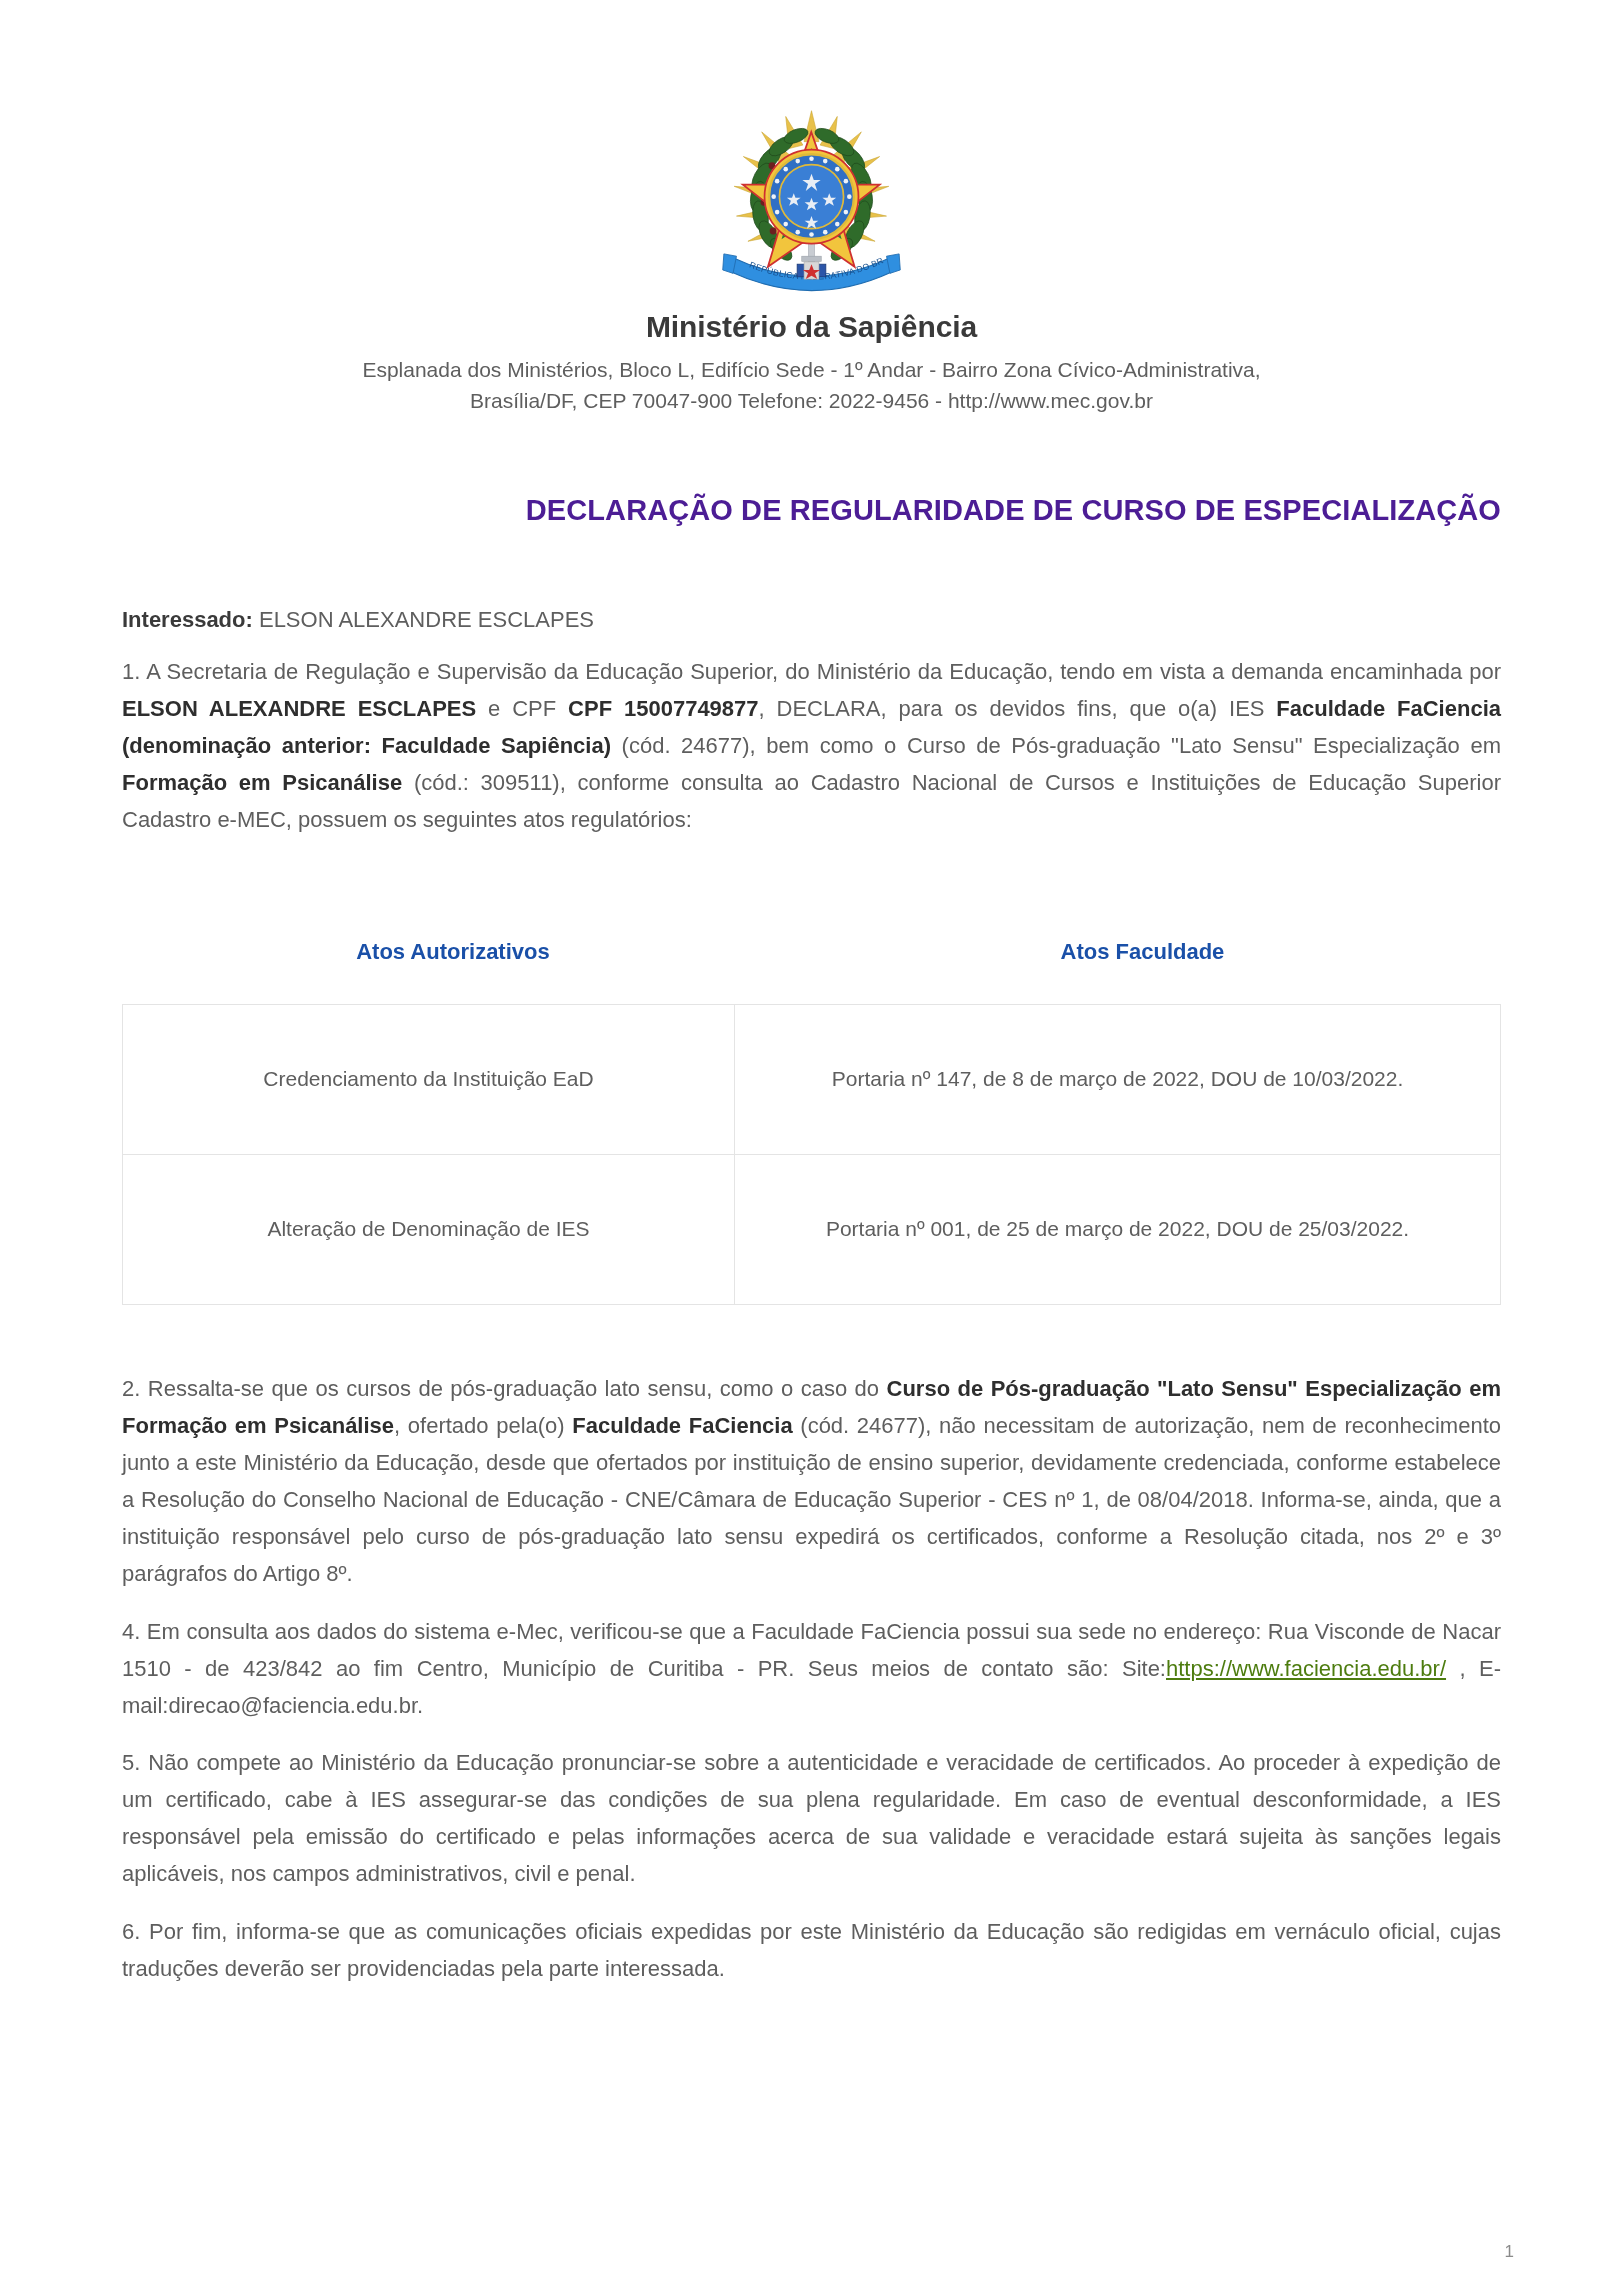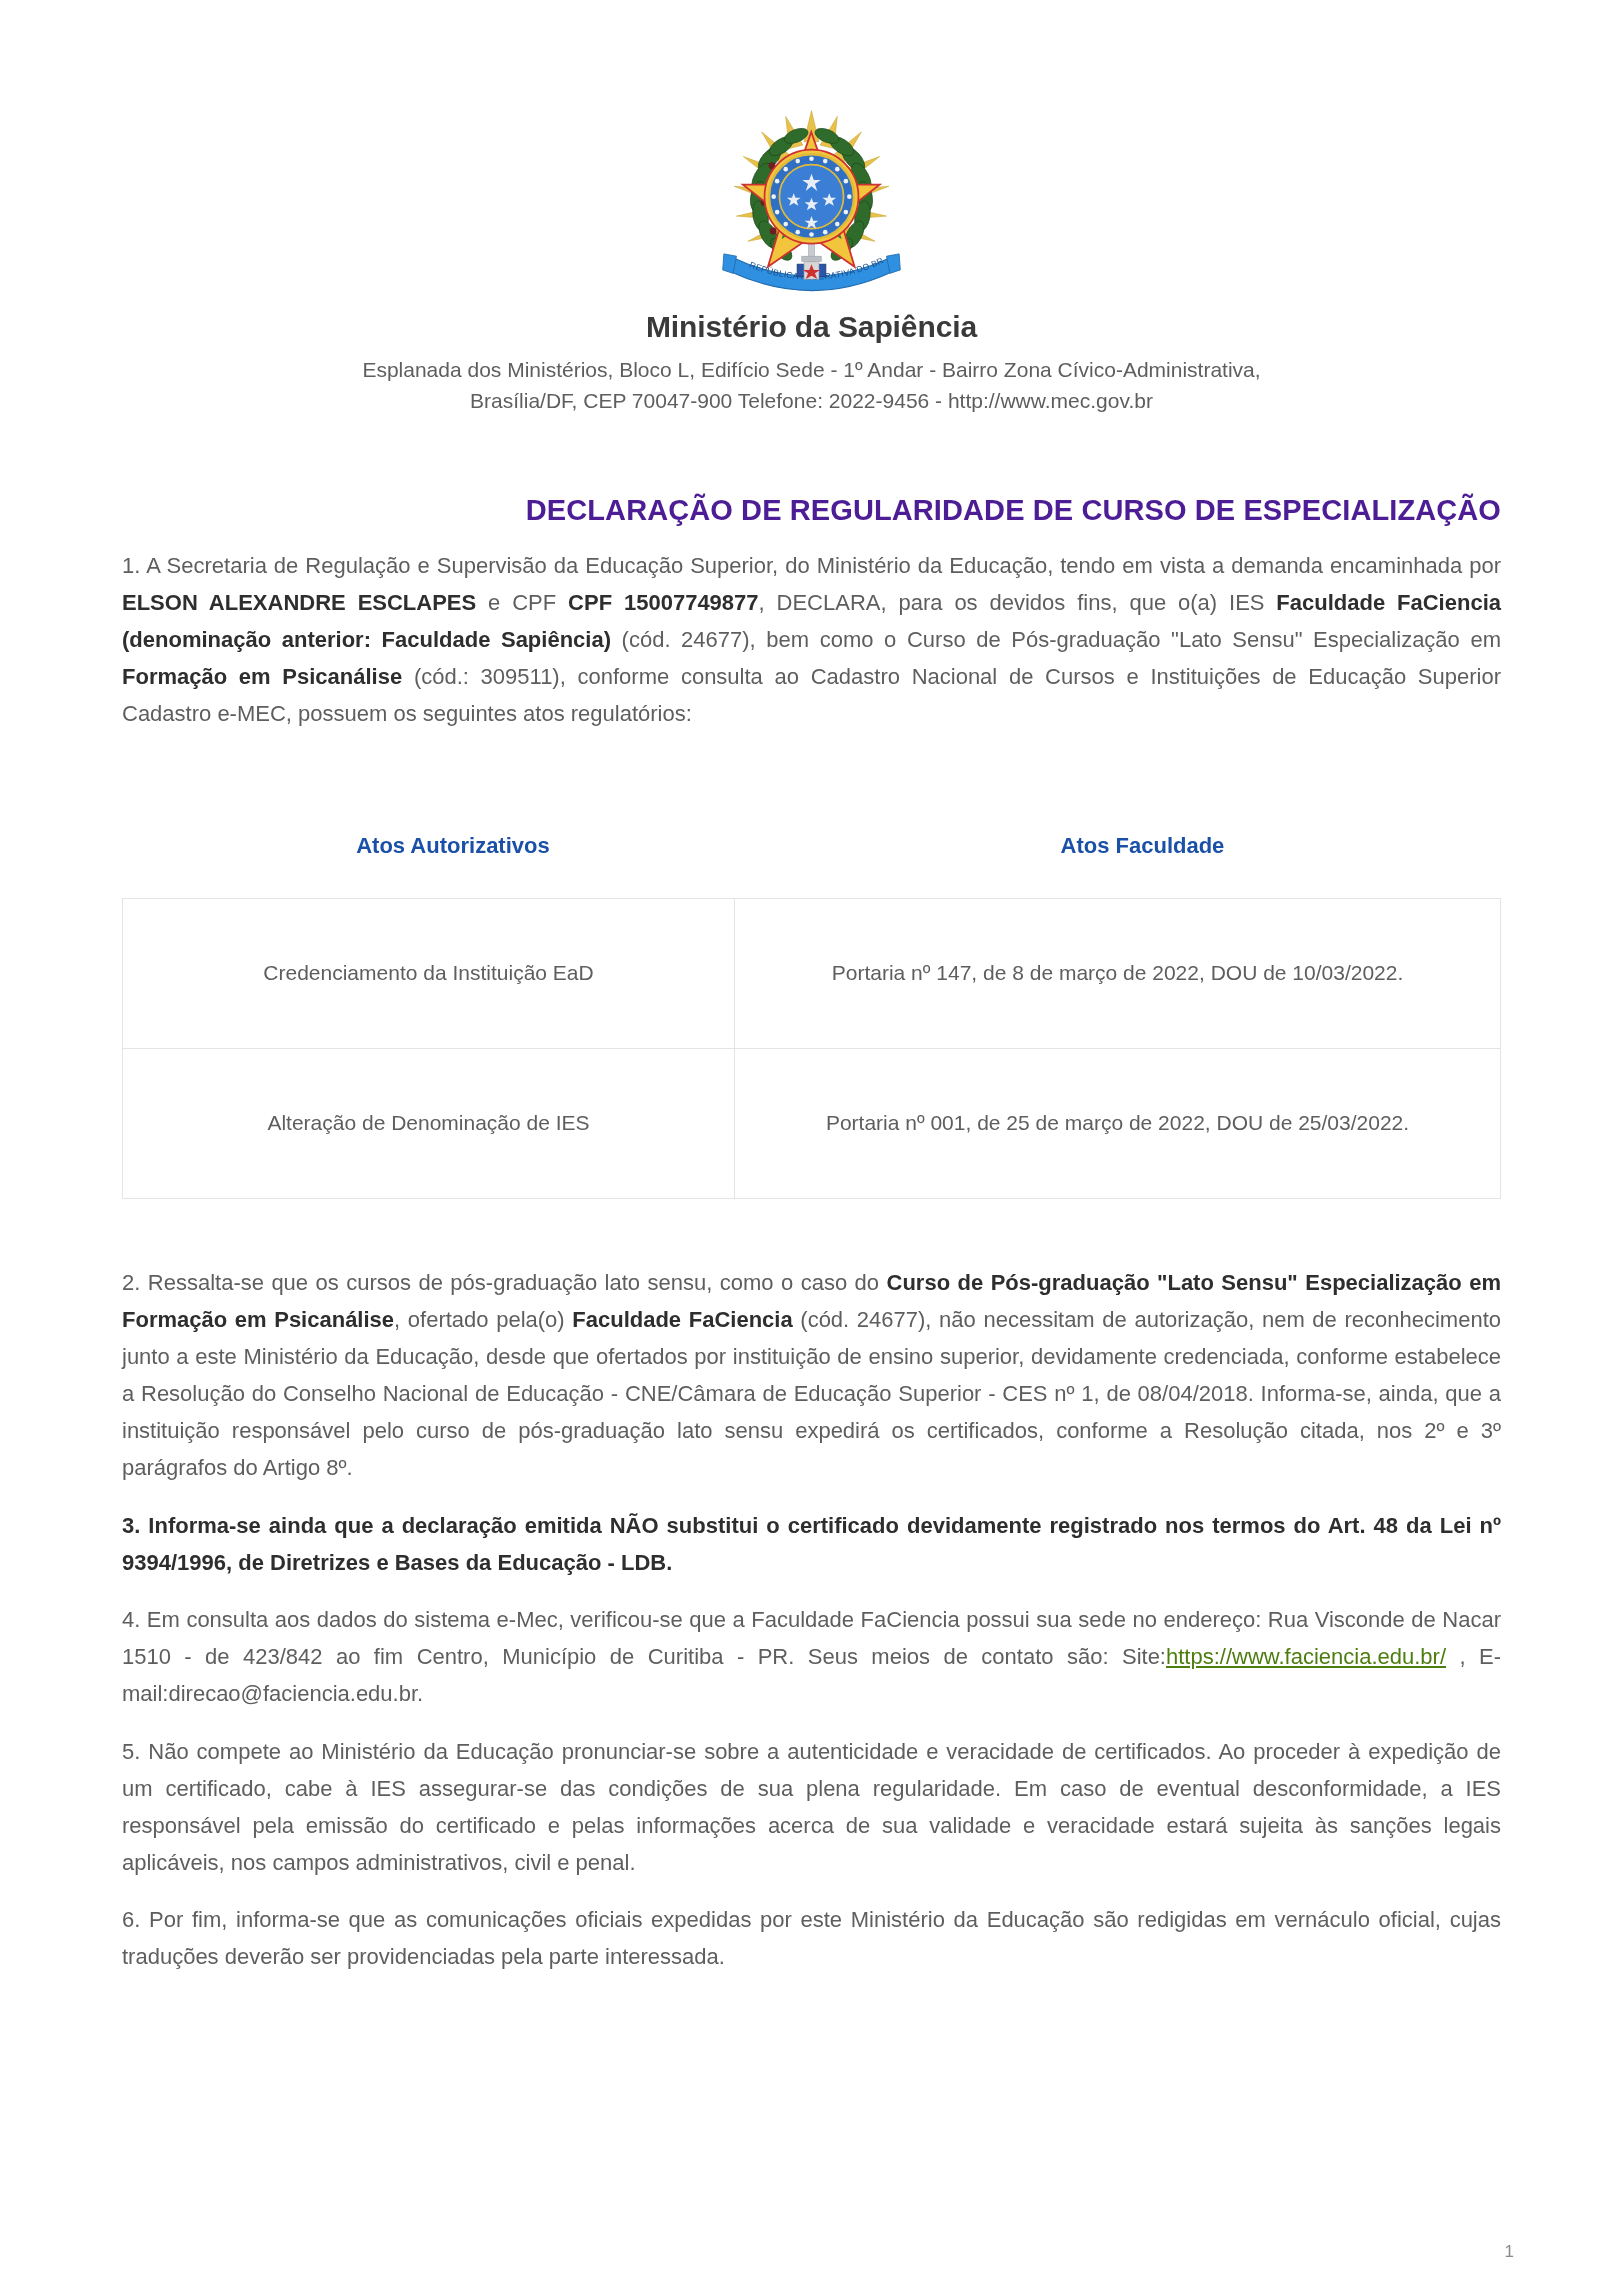--- a/index.html
+++ b/index.html
@@ -258,20 +258,24 @@
       </g>
     </svg>
 
     <div class="ministry-title">Ministério da Sapiência</div>
     <div class="address-line">Esplanada dos Ministérios, Bloco L, Edifício Sede - 1º Andar - Bairro Zona Cívico-Administrativa,</div>
     <div class="address-line second">Brasília/DF, CEP 70047-900 Telefone: 2022-9456 - http://www.mec.gov.br</div>
   </div>
 
   <div class="doc-title">DECLARAÇÃO DE REGULARIDADE DE CURSO DE ESPECIALIZAÇÃO</div>
 
+  <div class="interessado">
+    <b>Interessado:</b>
+    <span>ELSON ALEXANDRE ESCLAPES</span>
+  </div>
 
   <p class="body-par">
     <span>1. A Secretaria de Regulação e Supervisão da Educação Superior, do Ministério da Educação, tendo em vista a demanda encaminhada por </span><b>ELSON ALEXANDRE ESCLAPES</b><span> e CPF </span><b>CPF 15007749877</b><span>, DECLARA, para os devidos fins, que o(a) IES </span><b>Faculdade FaCiencia (denominação anterior: Faculdade Sapiência)</b><span> (cód. 24677), bem como o Curso de Pós-graduação "Lato Sensu" Especialização em </span><b>Formação em Psicanálise</b><span> (cód.: 309511), conforme consulta ao Cadastro Nacional de Cursos e Instituições de Educação Superior Cadastro e-MEC, possuem os seguintes atos regulatórios:</span>
   </p>
 
   <div class="acts-headings">
     <div class="col-a">
       <span class="acts-heading-text">Atos Autorizativos</span>
     </div>
     <div class="col-b">
@@ -291,21 +295,20 @@
       </tr>
     </tbody>
   </table>
 
   <div class="spacer-after-table"></div>
 
   <p class="body-par">
     <span>2. Ressalta-se que os cursos de pós-graduação lato sensu, como o caso do </span><b>Curso de Pós-graduação "Lato Sensu" Especialização em Formação em Psicanálise</b><span>, ofertado pela(o) </span><b>Faculdade FaCiencia</b><span> (cód. 24677), não necessitam de autorização, nem de reconhecimento junto a este Ministério da Educação, desde que ofertados por instituição de ensino superior, devidamente credenciada, conforme estabelece a Resolução do Conselho Nacional de Educação - CNE/Câmara de Educação Superior - CES nº 1, de 08/04/2018. Informa-se, ainda, que a instituição responsável pelo curso de pós-graduação lato sensu expedirá os certificados, conforme a Resolução citada, nos 2º e 3º parágrafos do Artigo 8º.</span>
   </p>
 
-  <p class="body-par bold-par">3. Informa-se ainda que a declaração emitida NÃO substitui o certificado devidamente registrado nos termos do Art. 48 da Lei nº 9394/1996, de Diretrizes e Bases da Educação - LDB.</p>
 
   <p class="body-par">
     <span>4. Em consulta aos dados do sistema e-Mec, verificou-se que a Faculdade FaCiencia possui sua sede no endereço: Rua Visconde de Nacar 1510 - de 423/842 ao fim Centro, Município de Curitiba - PR. Seus meios de contato são: Site:</span><a class="doc-link" href="#">https://www.faciencia.edu.br/</a><span> , E-mail:direcao@faciencia.edu.br.</span>
   </p>
 
   <p class="body-par">5. Não compete ao Ministério da Educação pronunciar-se sobre a autenticidade e veracidade de certificados. Ao proceder à expedição de um certificado, cabe à IES assegurar-se das condições de sua plena regularidade. Em caso de eventual desconformidade, a IES responsável pela emissão do certificado e pelas informações acerca de sua validade e veracidade estará sujeita às sanções legais aplicáveis, nos campos administrativos, civil e penal.</p>
 
   <p class="body-par">6. Por fim, informa-se que as comunicações oficiais expedidas por este Ministério da Educação são redigidas em vernáculo oficial, cujas traduções deverão ser providenciadas pela parte interessada.</p>
 
   <div class="page-number">1</div>

